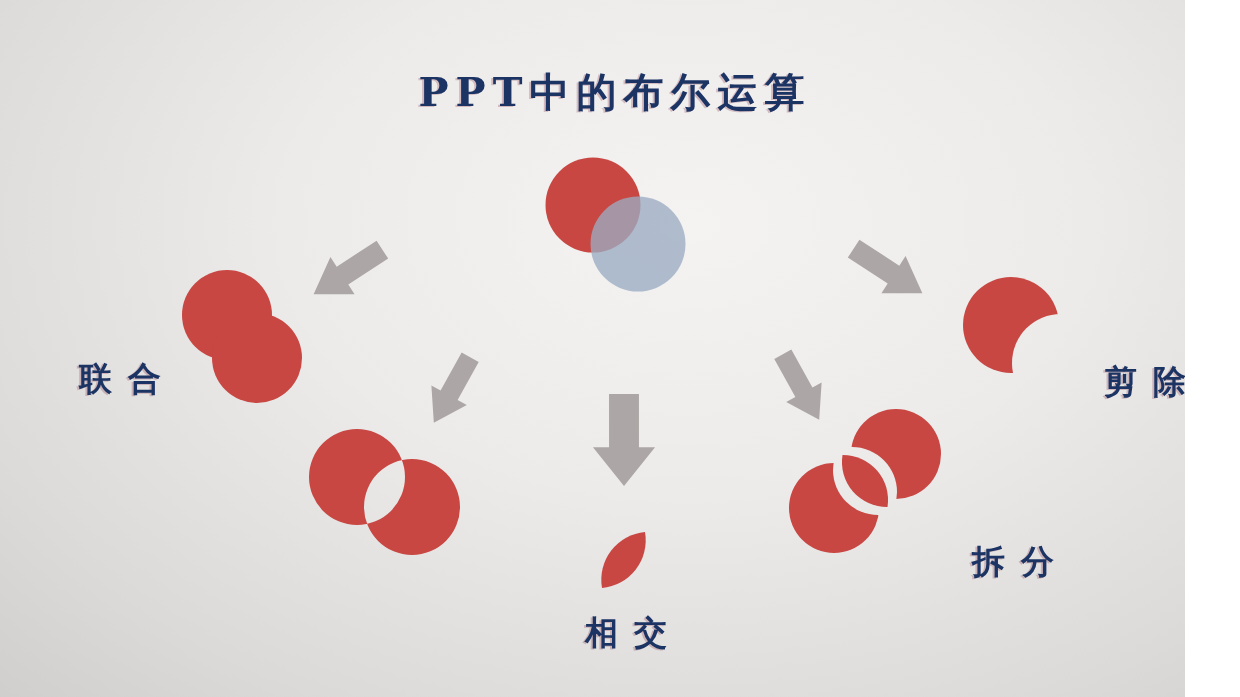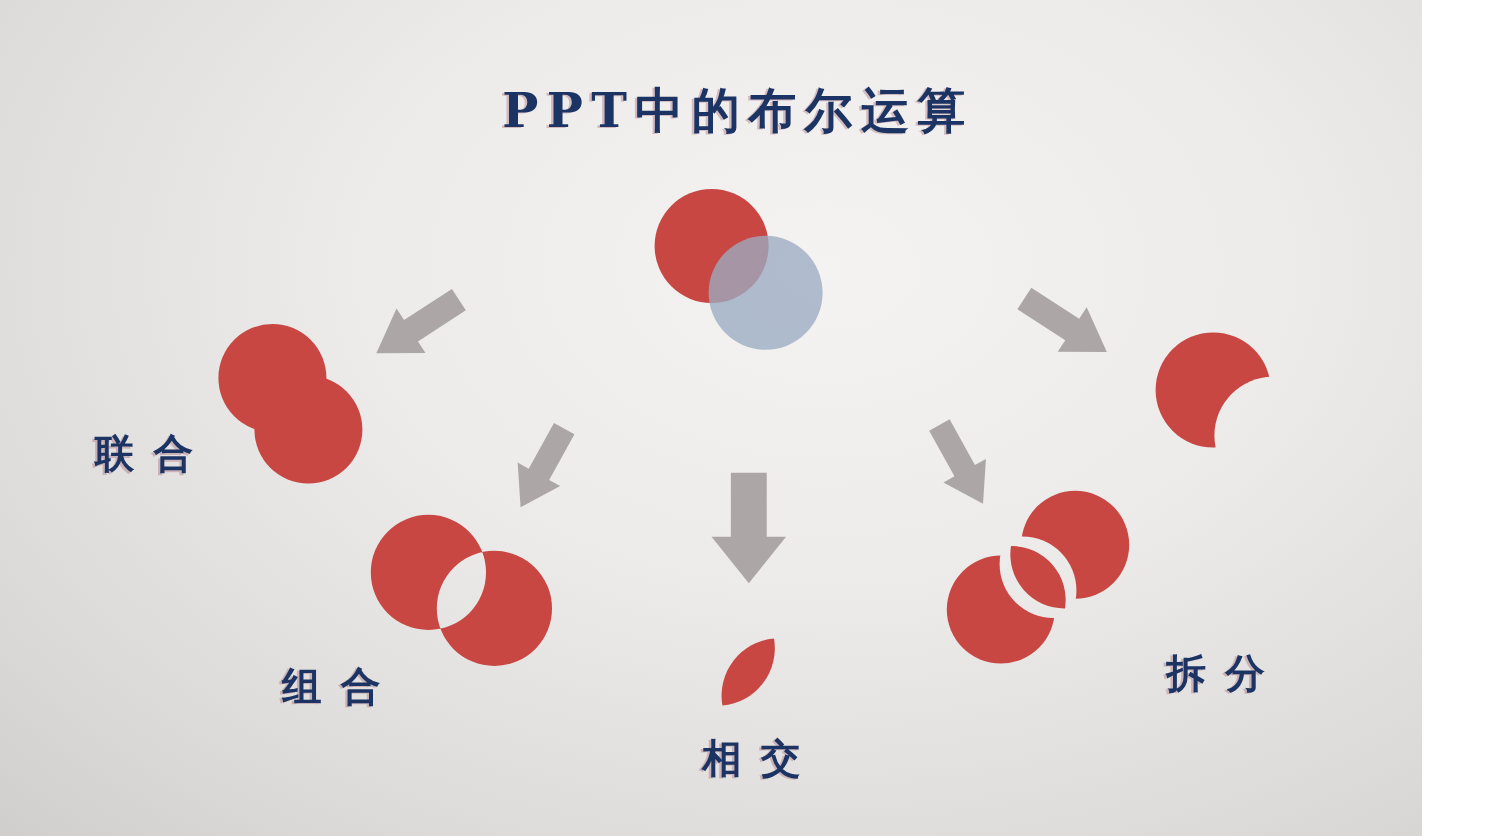--- a/index.html
+++ b/index.html
@@ -81,17 +81,17 @@
     <g fill="#c84743">
       <circle cx="896" cy="454" r="45" mask="url(#m-fragA)"></circle>
       <circle cx="834" cy="508" r="45" mask="url(#m-fragB)"></circle>
       <path d="M 842.5,455 A 45,45 0 0,1 887.5,507 A 45,45 0 0,1 842.5,455 Z"></path>
     </g>
 
     <circle cx="1011" cy="325" r="48" fill="#c84743" mask="url(#m-sub)"></circle>
   </svg>
 
   <div class="op-label" id="label-union">联合</div>
-  <div class="op-label" id="label-combine">组合</div>
   <div class="op-label" id="label-fragment">拆分</div>
   <div class="op-label" id="label-intersect">相交</div>
+  <div class="op-label" id="label-subtract">剪除</div>
 
 </div>
 
 </body></html>

